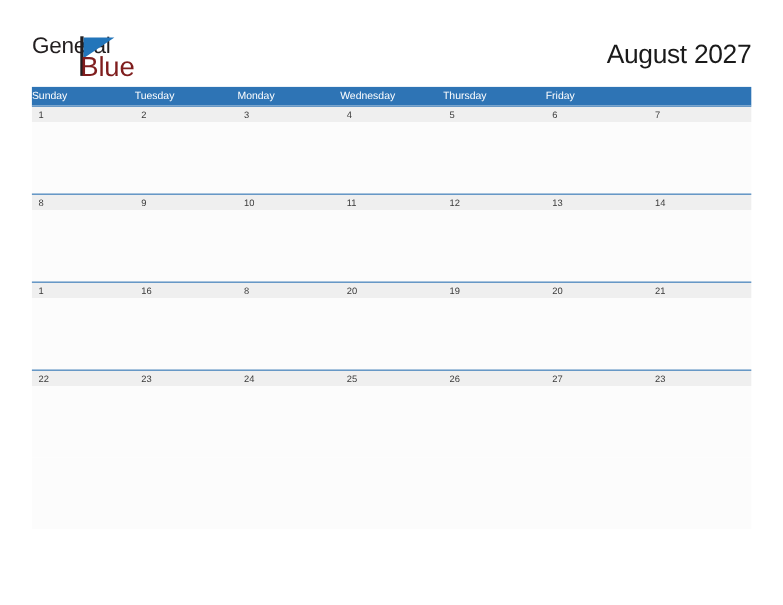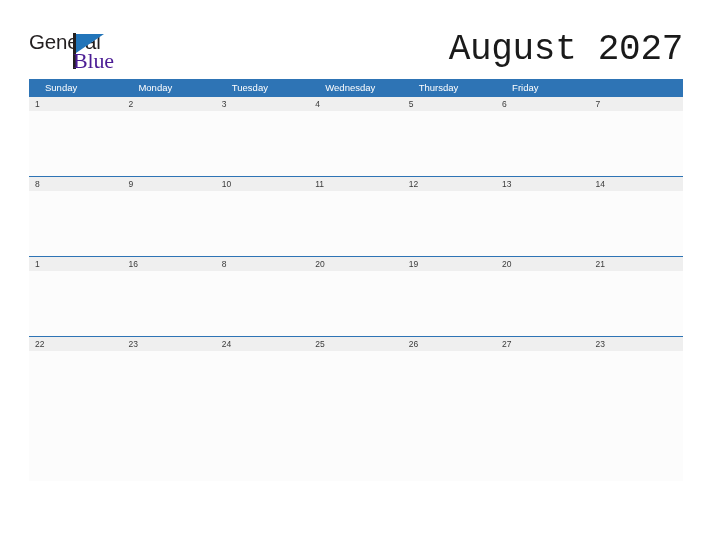--- a/index.html
+++ b/index.html
@@ -44,26 +44,25 @@
     font-size: 20.5px;
     line-height: 22px;
     color: #231f20;
     letter-spacing: -0.2px;
     white-space: nowrap;
   }
   .logo-blue {
     position: absolute;
     left: 44px;
     top: 19px;
-    font-size: 22px;
+    font-size: 25px;
     line-height: 22px;
-    color: #4c1d95;
+    color: #7f1d1d;
     letter-spacing: -0.2px;
     white-space: nowrap;
-    font-family: Liberation Serif, serif;
   }
   .logo-flagpole {
     position: absolute;
     left: 44px;
     top: 2px;
     width: 3px;
     height: 36px;
     background: #231f20;
   }
   .logo-triangle {
@@ -73,28 +72,27 @@
     width: 0;
     height: 0;
     border-left: 28px solid #2275ba;
     border-bottom: 19px solid transparent;
   }
 
   .page-title {
     position: absolute;
     right: 29px;
     top: 30px;
-    font-size: 36px;
+    font-size: 24px;
     line-height: 40px;
     color: #1a1a1a;
     font-weight: normal;
     letter-spacing: -0.3px;
     white-space: nowrap;
     margin: 0;
-    font-family: Liberation Mono, monospace;
   }
 
   
   .calendar {
     position: absolute;
     left: 29px;
     top: 79px;
     width: 654px;
   }
 
@@ -106,21 +104,21 @@
   .weekday-row {
     background: #2e74b5;
     height: 17px;
   }
   .weekday-cell {
     width: 93.43px;
     height: 17px;
     color: #ffffff;
     font-size: 9.5px;
     line-height: 17px;
-    padding-left: 16px;
+    padding-left: 0;
     white-space: nowrap;
     overflow: hidden;
   }
 
   .week {
     display: block;
     width: 654px;
   }
   .date-band {
     display: flex;
@@ -169,22 +167,22 @@
       <span class="logo-blue">Blue</span>
     </div>
 
     <h1 class="page-title">August 2027</h1>
   </div>
 
   <div class="calendar">
 
     <div class="cal-row weekday-row">
       <div class="weekday-cell">Sunday</div>
+      <div class="weekday-cell">Tuesday</div>
       <div class="weekday-cell">Monday</div>
-      <div class="weekday-cell">Tuesday</div>
       <div class="weekday-cell">Wednesday</div>
       <div class="weekday-cell">Thursday</div>
       <div class="weekday-cell">Friday</div>
     </div>
 
     <div class="week">
       <div class="date-band">
         <div class="date-cell">1</div>
         <div class="date-cell">2</div>
         <div class="date-cell">3</div>

